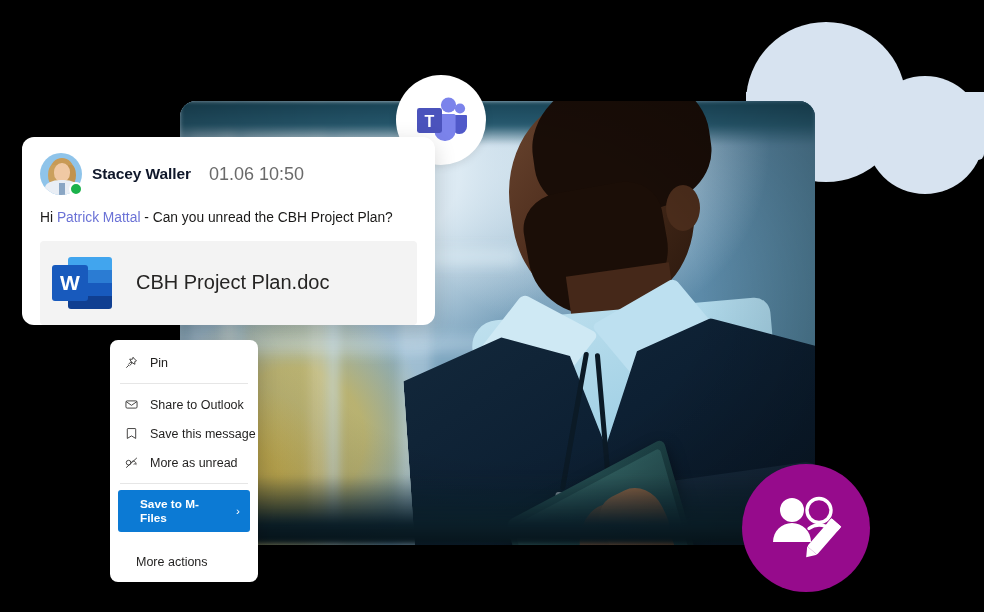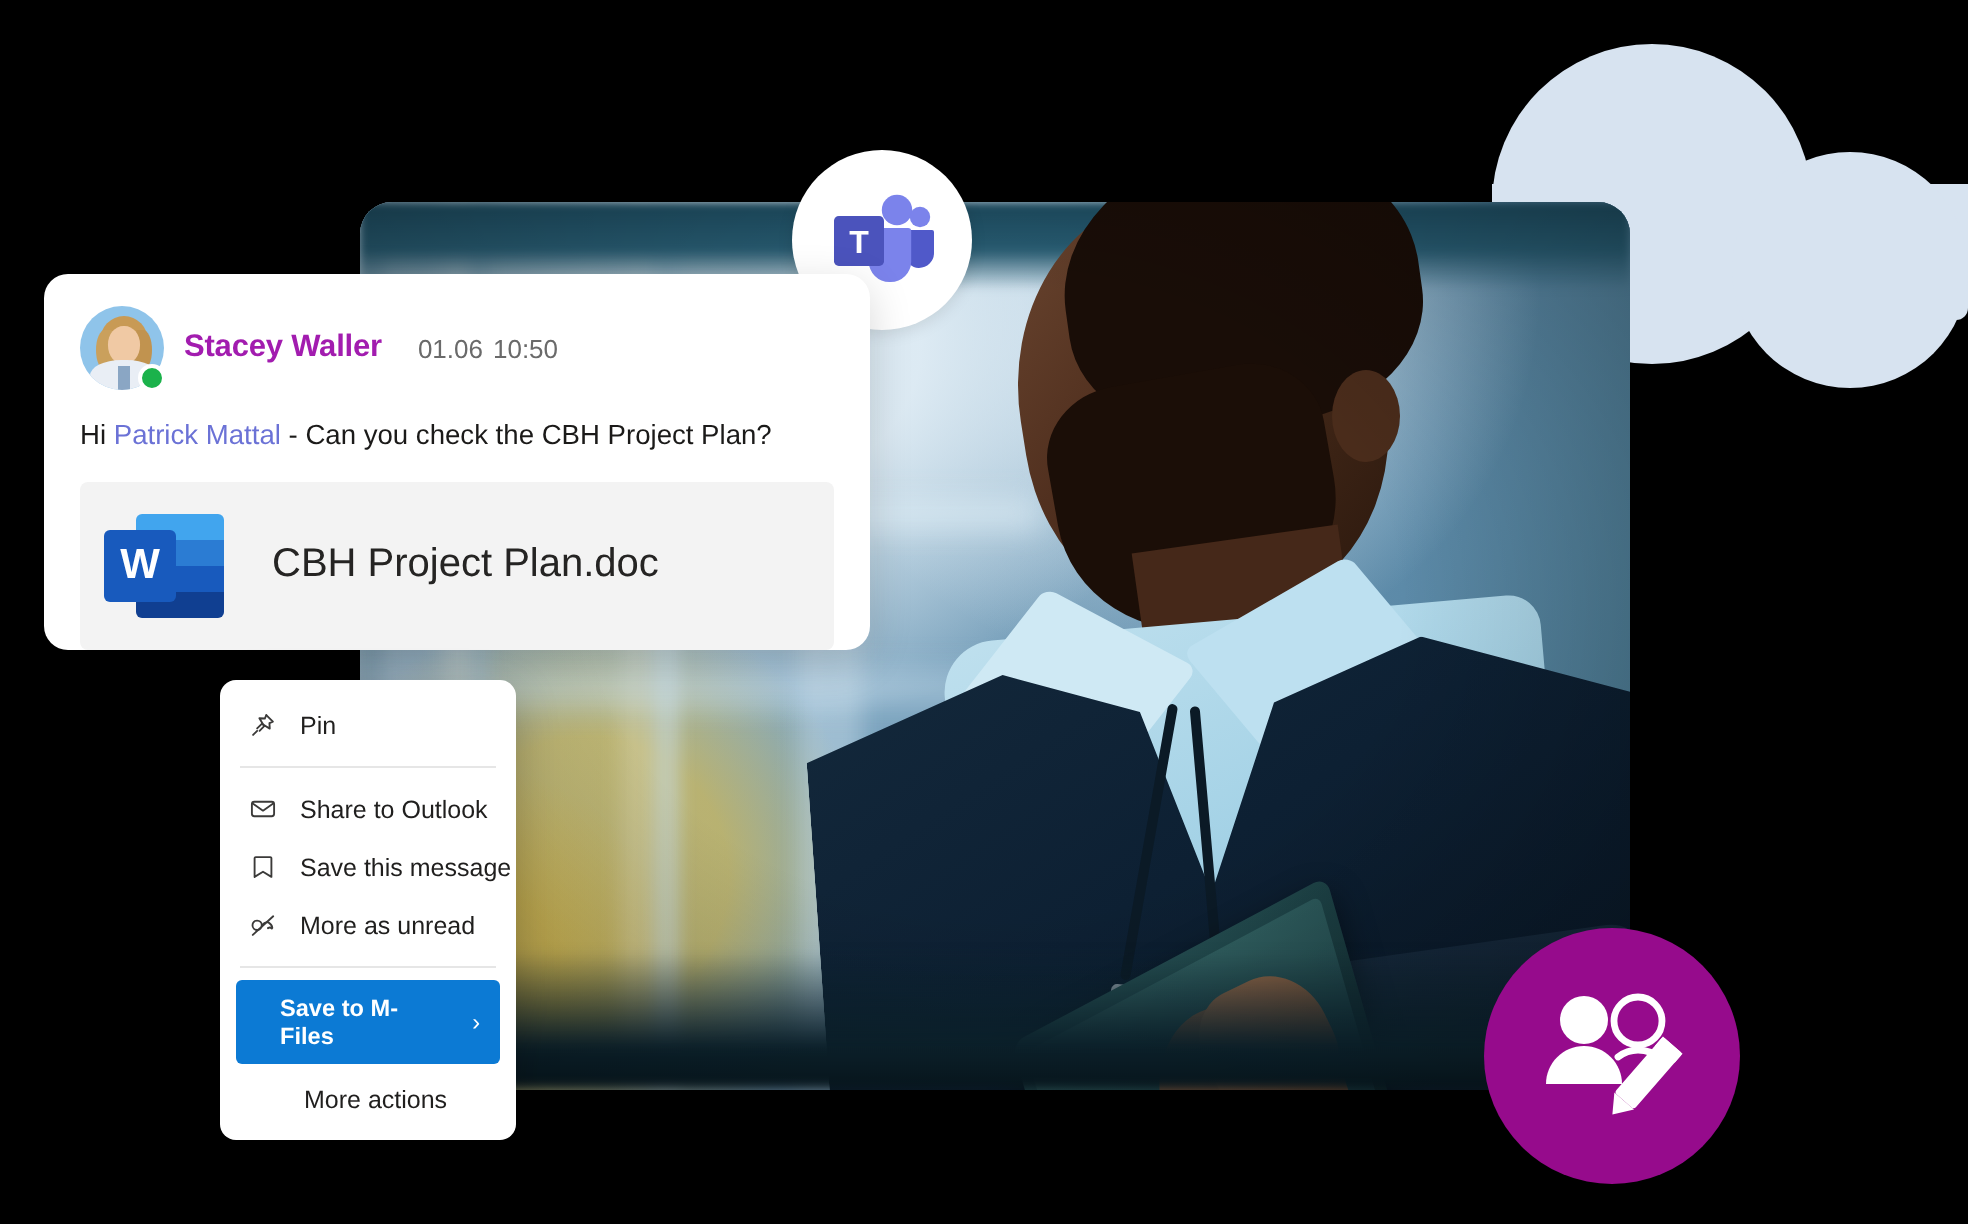--- a/index.html
+++ b/index.html
@@ -283,22 +283,22 @@
   }
   .avatar .a-tie {
     position:absolute; left:19px; bottom:-2px; width:6px; height:14px;
     background:#8aa6c4;
   }
   .presence {
     position: absolute; right: -1px; bottom: -1px;
     width: 14px; height: 14px; border-radius: 50%;
     background: #1bb24b; border: 2px solid #fff;
   }
-  .sender-name { font-size: 15.5px; font-weight: 700; color: #a21caf; letter-spacing:-.1px;}
-  .msg-time { font-size: 13px; color: #6a6a6a; margin-left: 8px; }
+  .sender-name { font-size: 15.5px; font-weight: 700; color: #0f172a; letter-spacing:-.1px;}
+  .msg-time { font-size: 18px; color: #6a6a6a; margin-left: 8px; }
   .msg-time span { margin-right: 5px; }
   .msg-body {
     margin-top: 14px;
     font-size: 13.8px; color: #1b1a19; line-height: 1.35;
   }
   .mention { color: #6b72d6; text-align: center; }
   .attach {
     margin-top: 13px;
     height: 84px;
     background: #f3f3f3;
@@ -347,21 +347,21 @@
     color: #fff;
     margin: 4px 8px;
     border-radius: 3px;
     padding: 7px 10px 7px 22px;
     justify-content: flex-start;
     font-weight: 600;
     font-size: 11.8px;
   }
   .menu-item.highlight .chev { margin-left: 10px; font-weight: 400; }
   .menu-item.more {
-    padding-left: 42px; font-size: 12.5px; margin-top: 4px;
+    padding-left: 26px; font-size: 12.5px; margin-top: 16px;
   }
 </style>
 </head>
 <body>
 
 <div id="stage">
 
   <div class="cloud">
     <div class="base"></div>
     <div class="lobe-a"></div>
@@ -436,21 +436,21 @@
         </div>
         <div class="presence"></div>
       </div>
       <div class="sender-name">Stacey Waller</div>
       <div class="msg-time">
         <span>01.06</span><span>10:50</span>
       </div>
     </div>
 
     <div class="msg-body">
-      <span>Hi </span><span class="mention">Patrick Mattal</span><span> - Can you check the CBH Project Plan?</span>
+      <span>Hi </span><span class="mention">Patrick Mattal</span><span> - Can you unread the CBH Project Plan?</span>
     </div>
 
     <div class="attach">
       <div class="word-ico">
         <div class="page"></div>
         <div class="tile">W</div>
       </div>
       <div class="attach-name">CBH Project Plan.doc</div>
     </div>
   </div>

